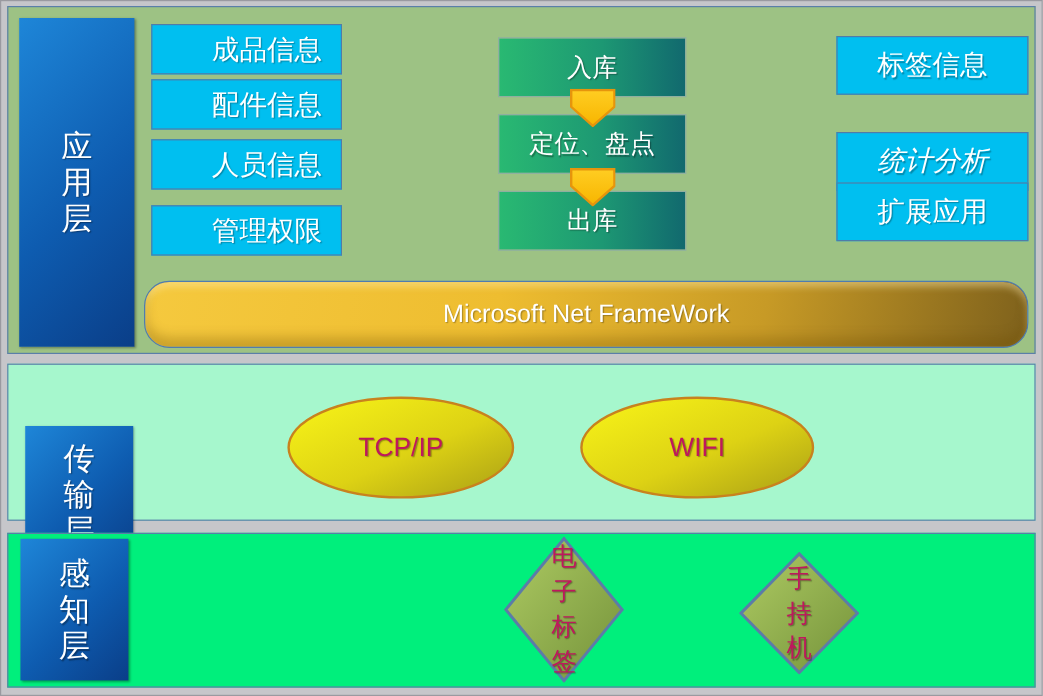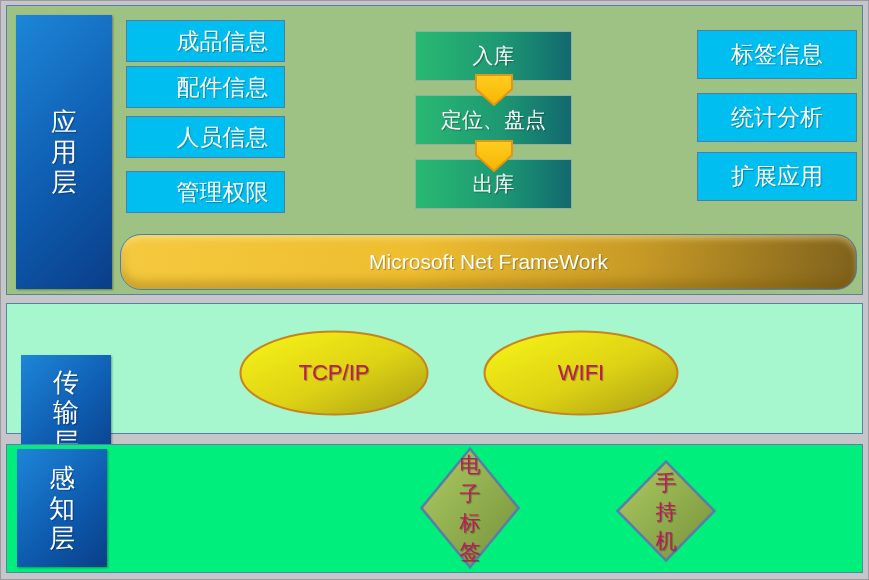--- a/index.html
+++ b/index.html
@@ -151,21 +151,21 @@
     </div>
     <div class="flow-arrow" style="top:134px;">
       <svg viewBox="0 0 38 32" preserveAspectRatio="none">
           <polygon points="1,1 37,1 37,15 19,31 1,15" fill="url(#gradArrow)" stroke="#e6950c" stroke-width="2"></polygon>
         </svg>
     </div>
 
     <div class="cyan-box cyan-right" style="top:24px;">
         <span>标签信息</span>
       </div>
-    <div class="cyan-box cyan-right" style="top:87px;">
+    <div class="cyan-box cyan-right" style="top:104px;font-style:italic;">
         <span>统计分析</span>
       </div>
     <div class="cyan-box cyan-right" style="top:146px;text-align:right;">
         <span>扩展应用</span>
       </div>
 
     <div class="fw-bar" style="left:113px;top:228px;border-radius:21px;">
       <span>Microsoft Net FrameWork</span>
     </div>
   </div>

